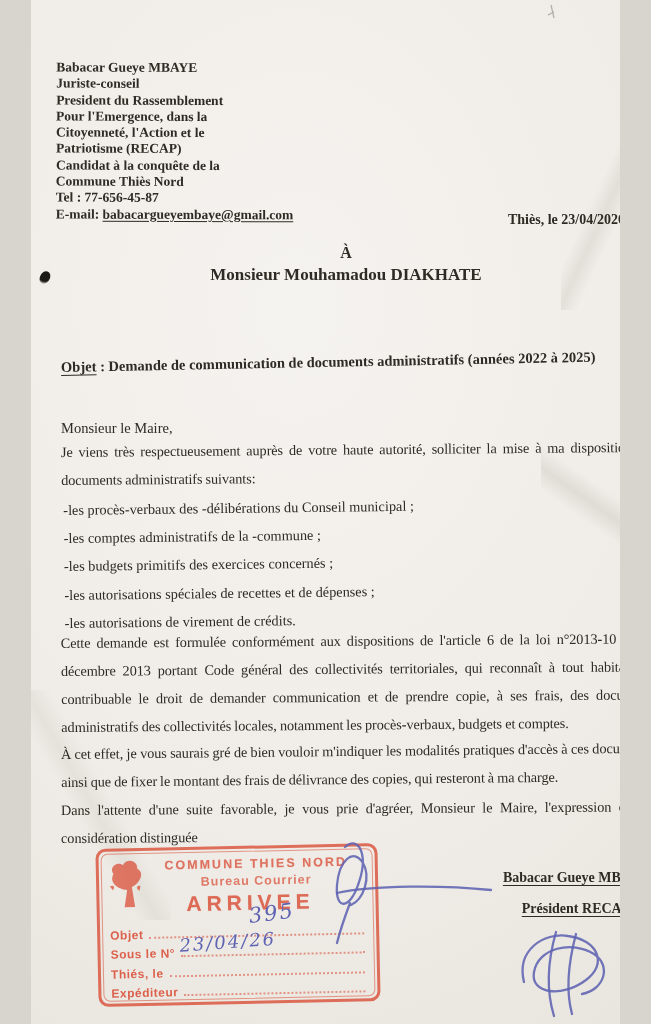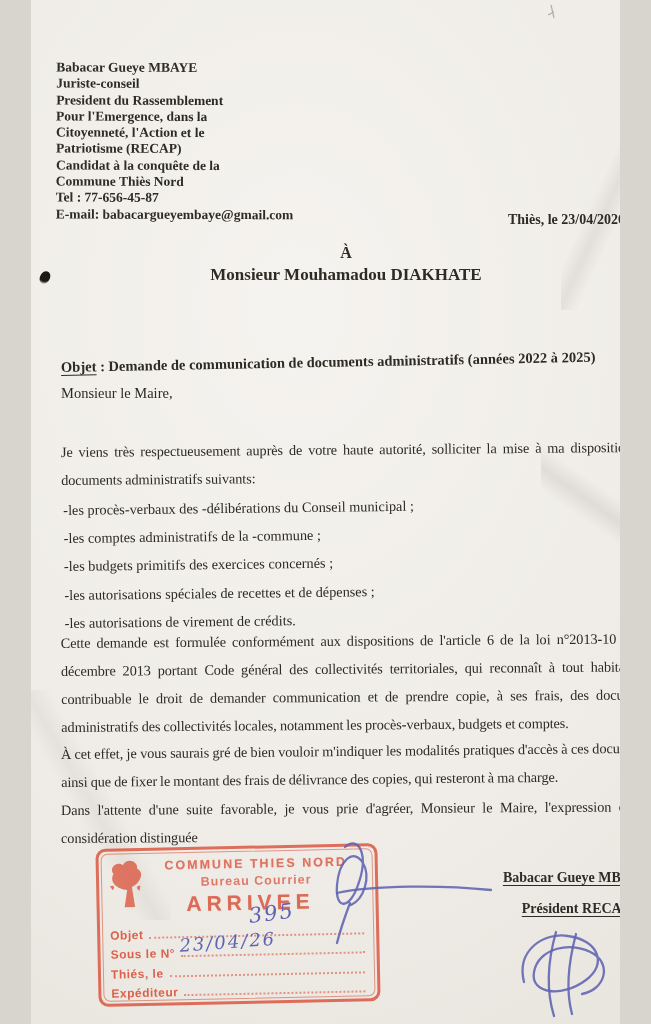--- a/index.html
+++ b/index.html
@@ -22,34 +22,34 @@
     background:linear-gradient(60deg, transparent 45%, rgba(110,100,85,.08) 52%, transparent 60%);}
 
   .ink-blot{position:absolute; left:9px; top:271px; width:10px; height:13px;
     background:radial-gradient(circle at 42% 40%, #1c1a17 0 55%, rgba(28,26,23,.3) 75%, transparent 100%);
     border-radius:55% 45% 60% 40%; transform:rotate(18deg);}
   .top-mark{position:absolute; left:514px; top:4px;}
   .top-mark path{stroke:#8b8a86; stroke-width:1.2; fill:none; opacity:.65;}
 
   .sender{position:absolute; left:25px; top:60px; width:300px;
     font-weight:700; font-size:13.5px; line-height:16.3px; transform:rotate(.2deg);}
-  .sender .email{text-underline-offset:2px;}
+  .sender .email{text-decoration:underline; text-underline-offset:2px;}
 
   .date-line{position:absolute; left:477px; top:212px; font-weight:700; font-size:14px; white-space:nowrap;}
 
   .recipient{position:absolute; left:150px; top:242px; width:330px; text-align:center; font-weight:700;}
   .recipient-to{font-size:16px; line-height:22px;}
   .recipient-name{font-size:17px; line-height:22px;}
   .recipient-title{font-size:15px; line-height:21px;}
 
   .subject{position:absolute; left:30px; top:359px; width:610px; font-weight:700; font-size:14.5px;
     white-space:nowrap; transform:rotate(-1.1deg); transform-origin:left;}
   .subject-label{text-decoration:underline; text-underline-offset:3px;}
 
-  .salutation{position:absolute; left:30px; top:385px; font-size:14.5px;}
+  .salutation{position:absolute; left:30px; top:420px; font-size:14.5px;}
 
   .para{position:absolute; left:30px; width:596px; margin:0; font-size:14.3px; line-height:28px;
     text-align:justify; letter-spacing:-.1px; word-spacing:-.4px;}
   .p1{top:438px; transform:rotate(-.5deg); transform-origin:left;}
   .doc-list{position:absolute; left:33px; top:496px; width:596px; font-size:14.3px; line-height:28.2px;
     transform:rotate(-.7deg); transform-origin:left;}
   .p2{top:629px; transform:rotate(-.45deg); transform-origin:left;}
   .p3{top:740px; transform:rotate(-.6deg); transform-origin:left;}
   .p4{top:796px; transform:rotate(-.35deg); transform-origin:left;}
 

